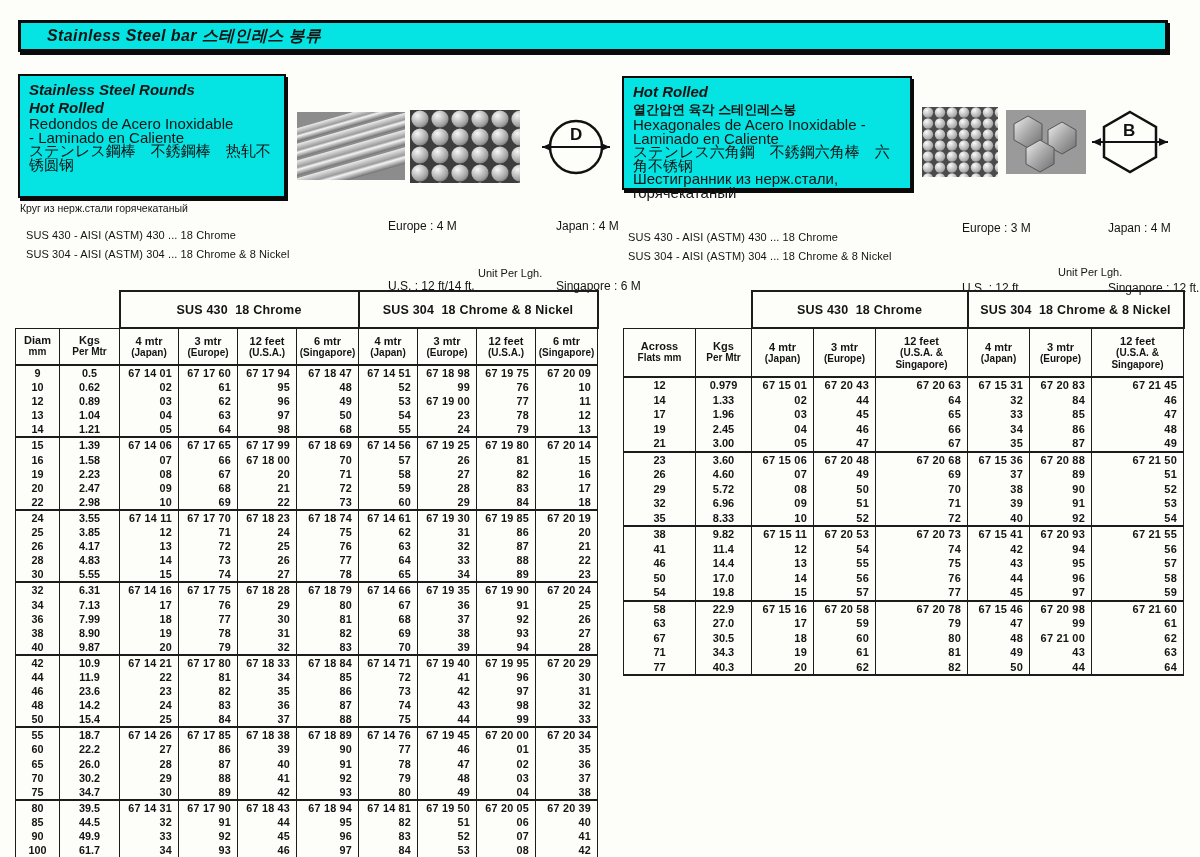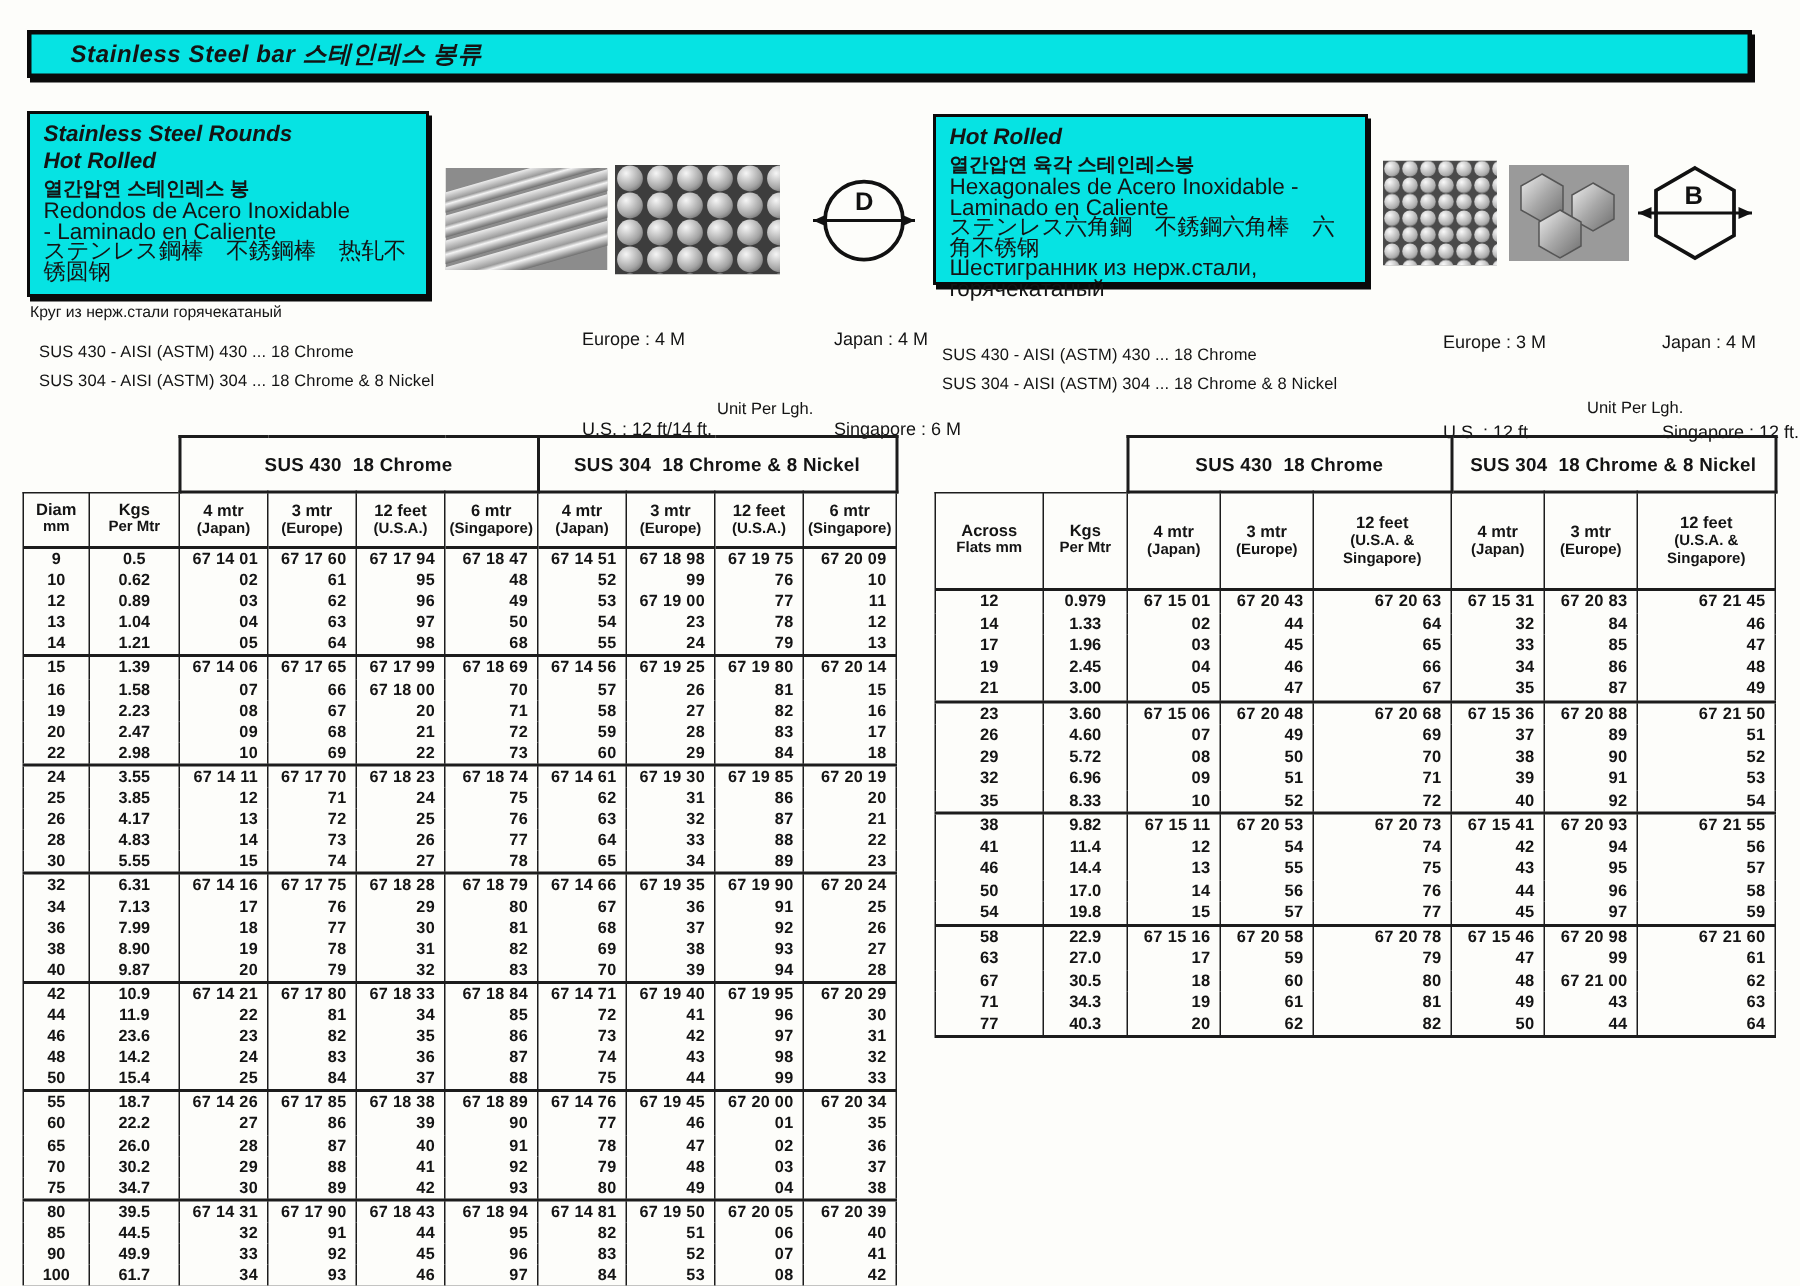--- a/index.html
+++ b/index.html
@@ -47,39 +47,38 @@
     border:2px solid #1c1c1c; font-size:12.5px; font-weight:bold; height:37px;
     text-align:center; letter-spacing:.2px; white-space:pre;
   }
   .cat th.colhead {
     border-top:1px solid #1c1c1c; border-bottom:2px solid #1c1c1c;
     font-weight:bold; text-align:center; vertical-align:middle; padding:2px 0;
   }
   .cat th.colhead div { font-size:11px; line-height:12px; }
   .cat th.colhead div + div { font-size:10px; }
   .rounds-table th.colhead { height:37px; }
-  .hex-table th.colhead { height:65px; }
+  .hex-table th.colhead { height:49px; }
   .cat tbody { border-top:2px solid #1c1c1c; }
   .cat td { font-weight:bold; padding:0; white-space:nowrap; overflow:hidden; }
   .rounds-table td { font-size:10.8px; height:14.1px; line-height:14.1px; }
   .hex-table td { font-size:11px; height:14.5px; line-height:14.5px; }
   .cat td.num { text-align:center; }
   .cat td.code { text-align:right; padding-right:6px; letter-spacing:.2px; }
 </style>
 </head>
 <body>
 
 <div class="banner">
   <span class="banner-title">Stainless Steel bar   스테인레스 봉류</span>
 </div>
 
 <div class="info-box" style="left:18px; top:74px; width:268px; height:124px;">
   <div class="t1">Stainless Steel Rounds</div>
   <div class="t1">Hot Rolled</div>
-  <div class="t2">열간압연 스테인레스 봉</div>
   <div class="t3">Redondos de Acero Inoxidable</div>
   <div class="t3">- Laminado en Caliente</div>
   <div class="t3">ステンレス鋼棒　不銹鋼棒　热轧不锈圆钢</div>
 </div>
 <div class="ru-line" style="left:20px; top:202px;">Круг из нерж.стали горячекатаный</div>
 
 <div class="photo" style="left:297px; top:112px;">
   <svg width="108" height="68" viewBox="0 0 108 68">
     <defs>
       <linearGradient id="met1" x1="0" y1="0" x2="0" y2="1">

